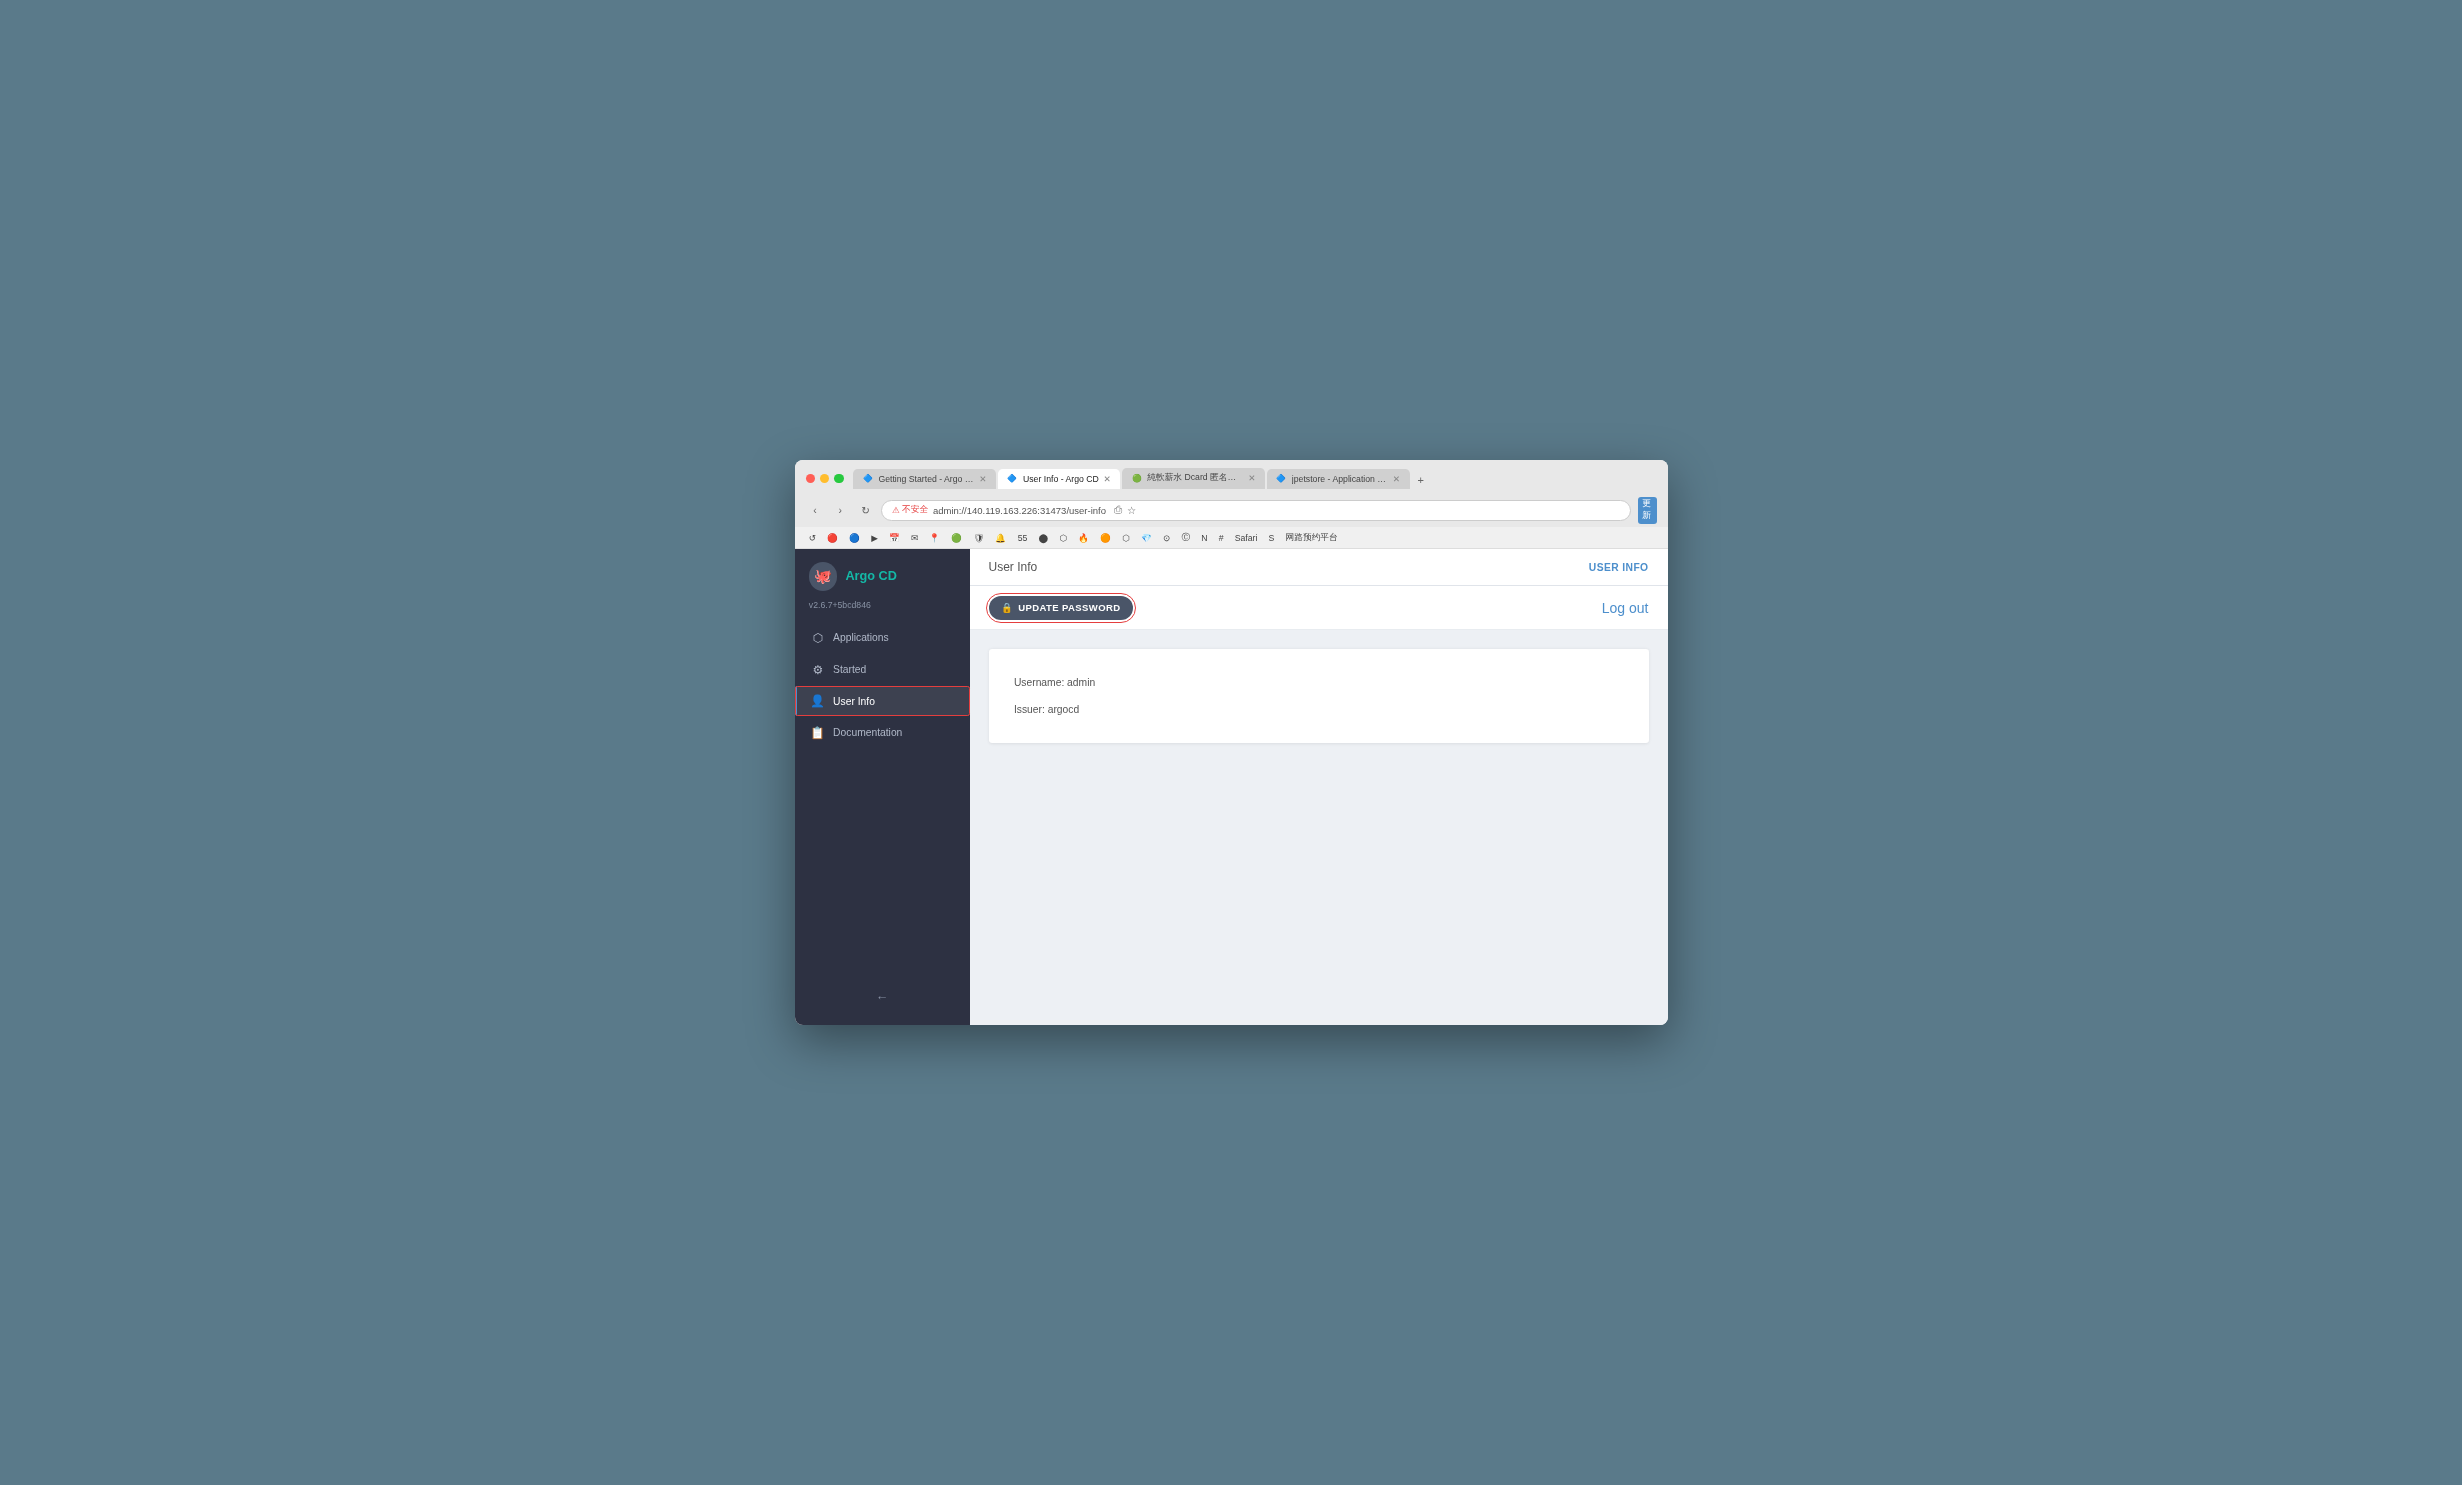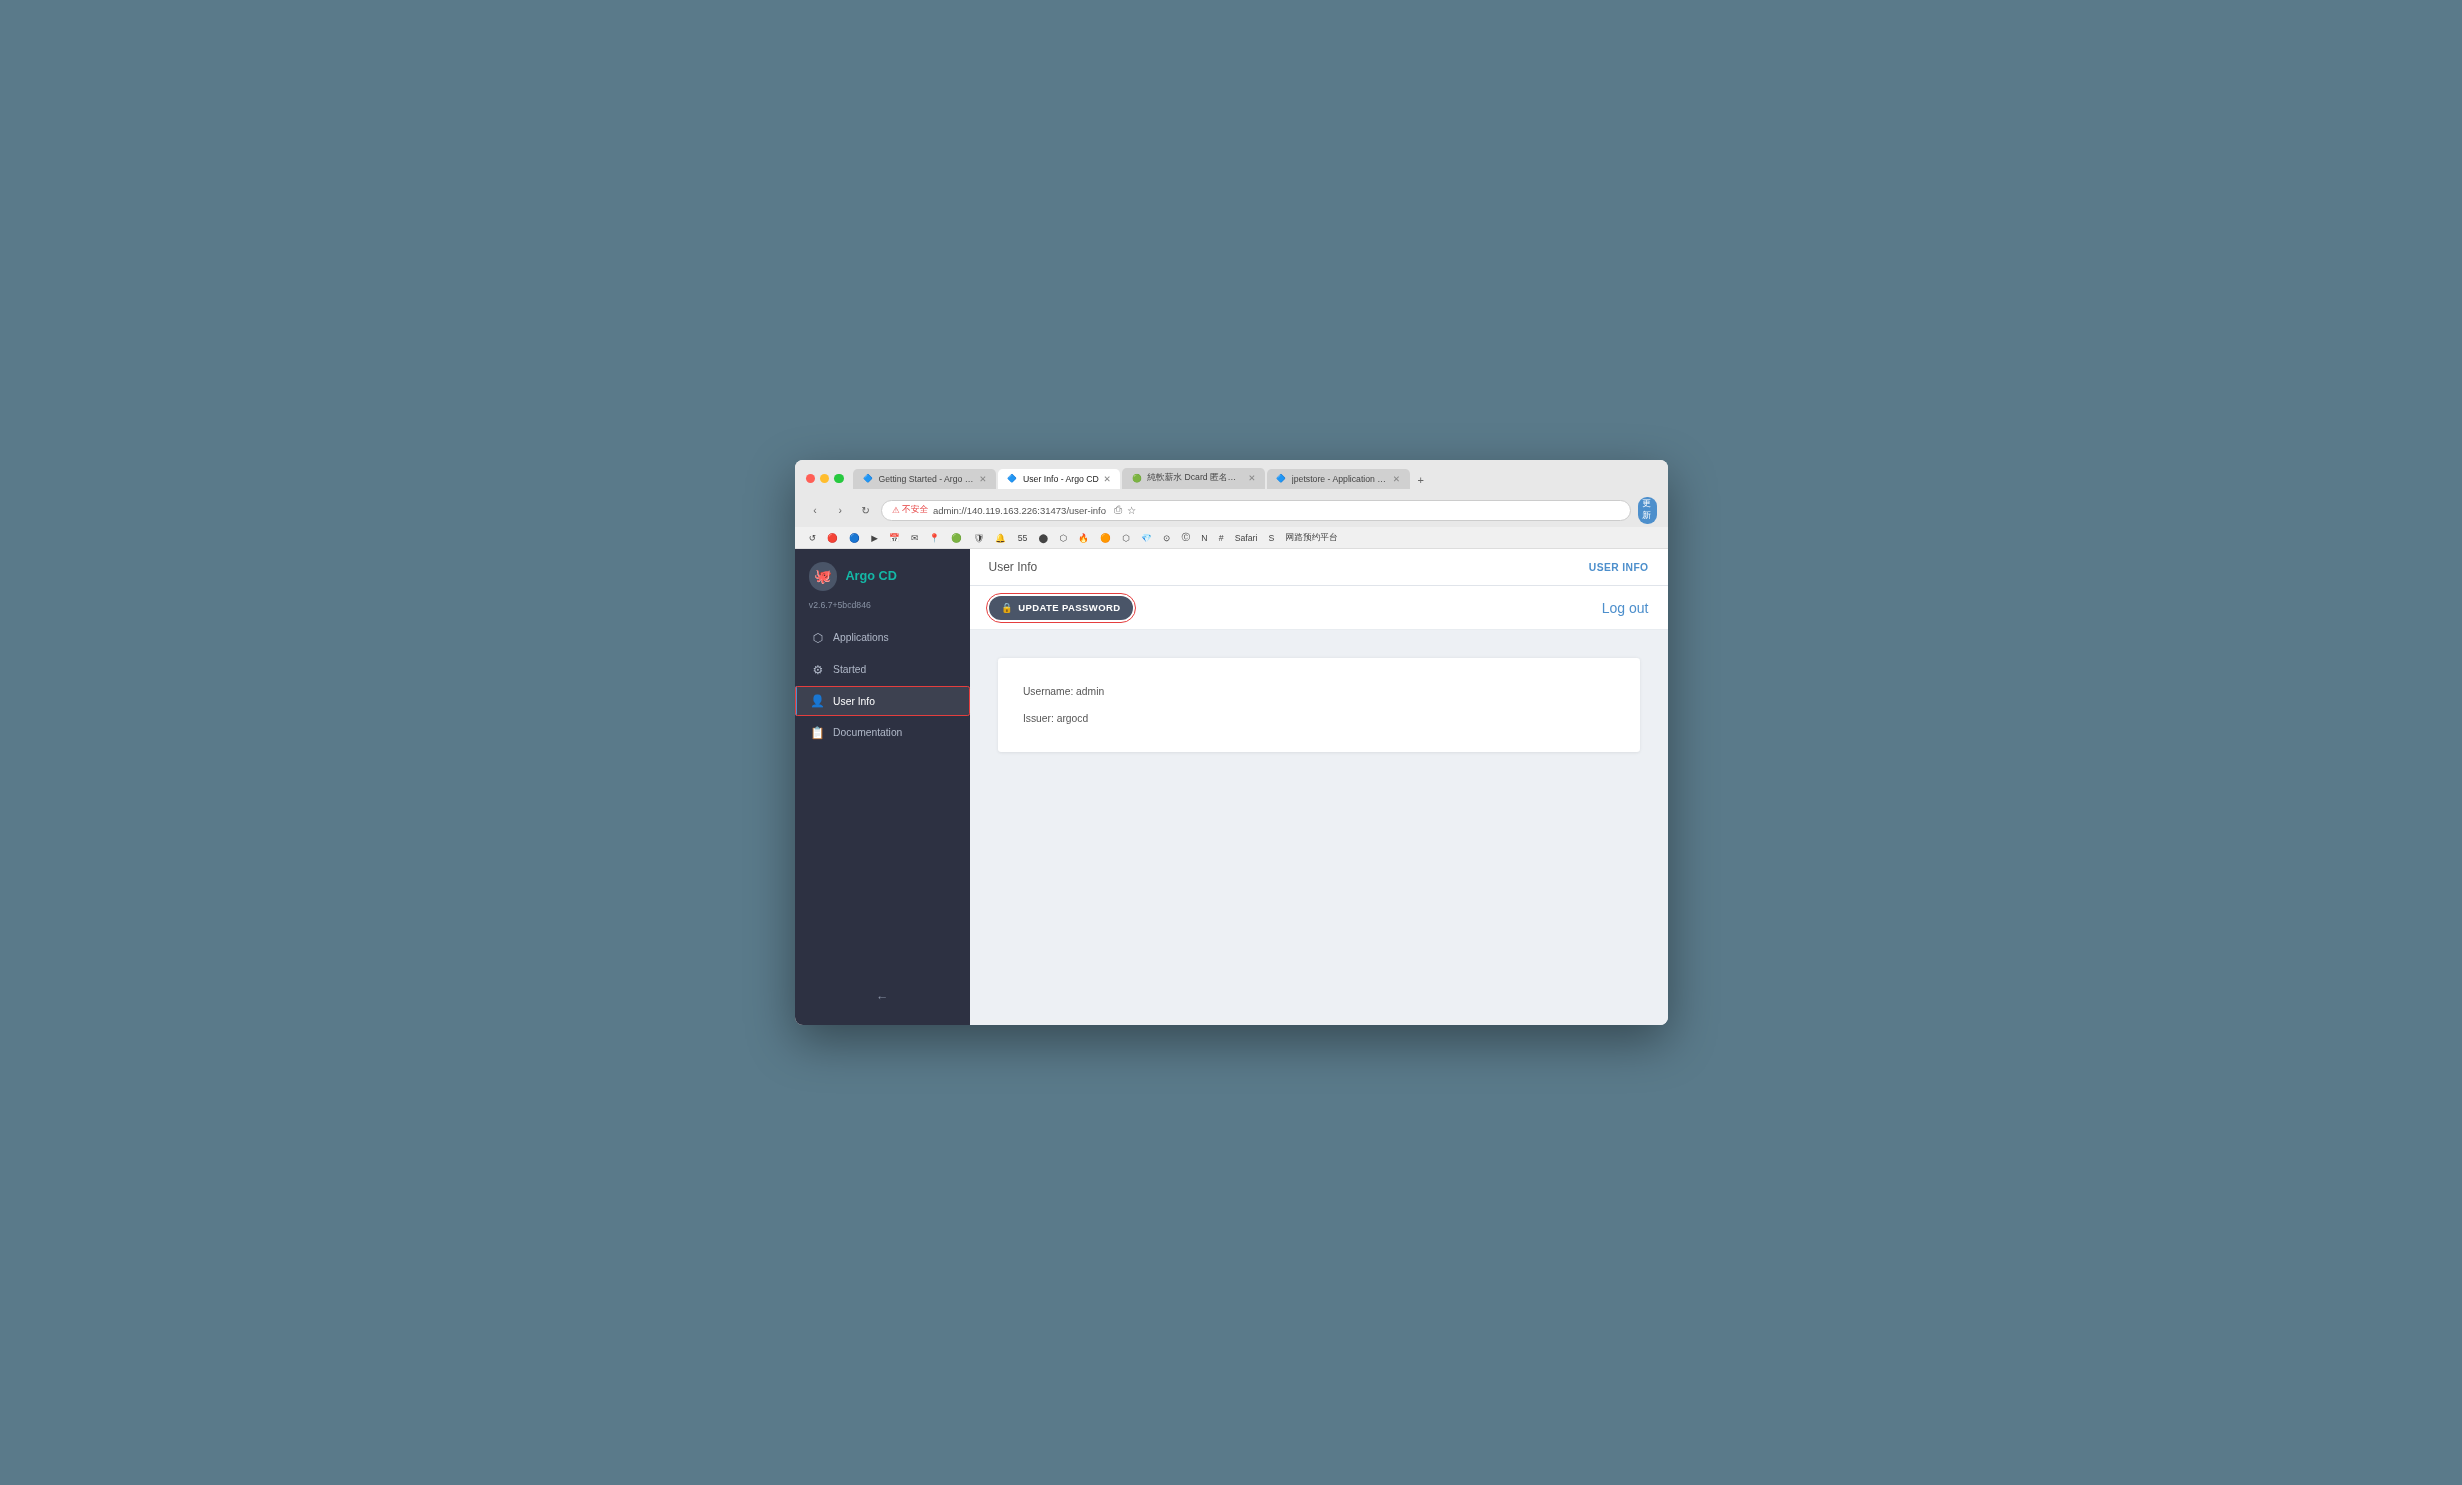--- a/index.html
+++ b/index.html
@@ -338,21 +338,21 @@
     .logout-btn {
       color: #4d8fcc;
       font-size: 14px;
       cursor: pointer;
       background: none;
       border: none;
       font-weight: 500;
     }
 
     .content-body {
-      padding: 28px;
+      padding: 19px;
       flex: 1;
     }
 
     .user-info-card {
       background: #fff;
       border-radius: 3.2px;
       padding: 22px 25.4px;
       box-shadow: 0 0.8px 3.2px rgba(0,0,0,0.08);
       max-width: 714px;
     }
@@ -414,21 +414,21 @@
       <span class="url-security">
         ⚠ <span>不安全</span>
       </span>
       <span class="url-text">admin://140.119.163.226:31473/user-info</span>
       <div class="url-actions">
         <span class="url-action-btn">⎙</span>
         <span class="url-action-btn">☆</span>
       </div>
     </div>
     <div class="nav-btn">
-      <span style="font-size:8.7px; background:#4d8fcc; color:#fff; padding:1.6px 4.8px; border-radius:9px;">更新</span>
+      <span style="font-size:8.7px; background:#4d8fcc; color:#fff; padding:1.6px 4.8px; border-radius:3px;">更新</span>
     </div>
   </div>
 
   <div class="toolbar-bookmarks">
     <span class="bookmark-item">↺</span>
     <span class="bookmark-item">🔴</span>
     <span class="bookmark-item">🔵</span>
     <span class="bookmark-item">▶</span>
     <span class="bookmark-item">📅</span>
     <span class="bookmark-item">✉</span>

